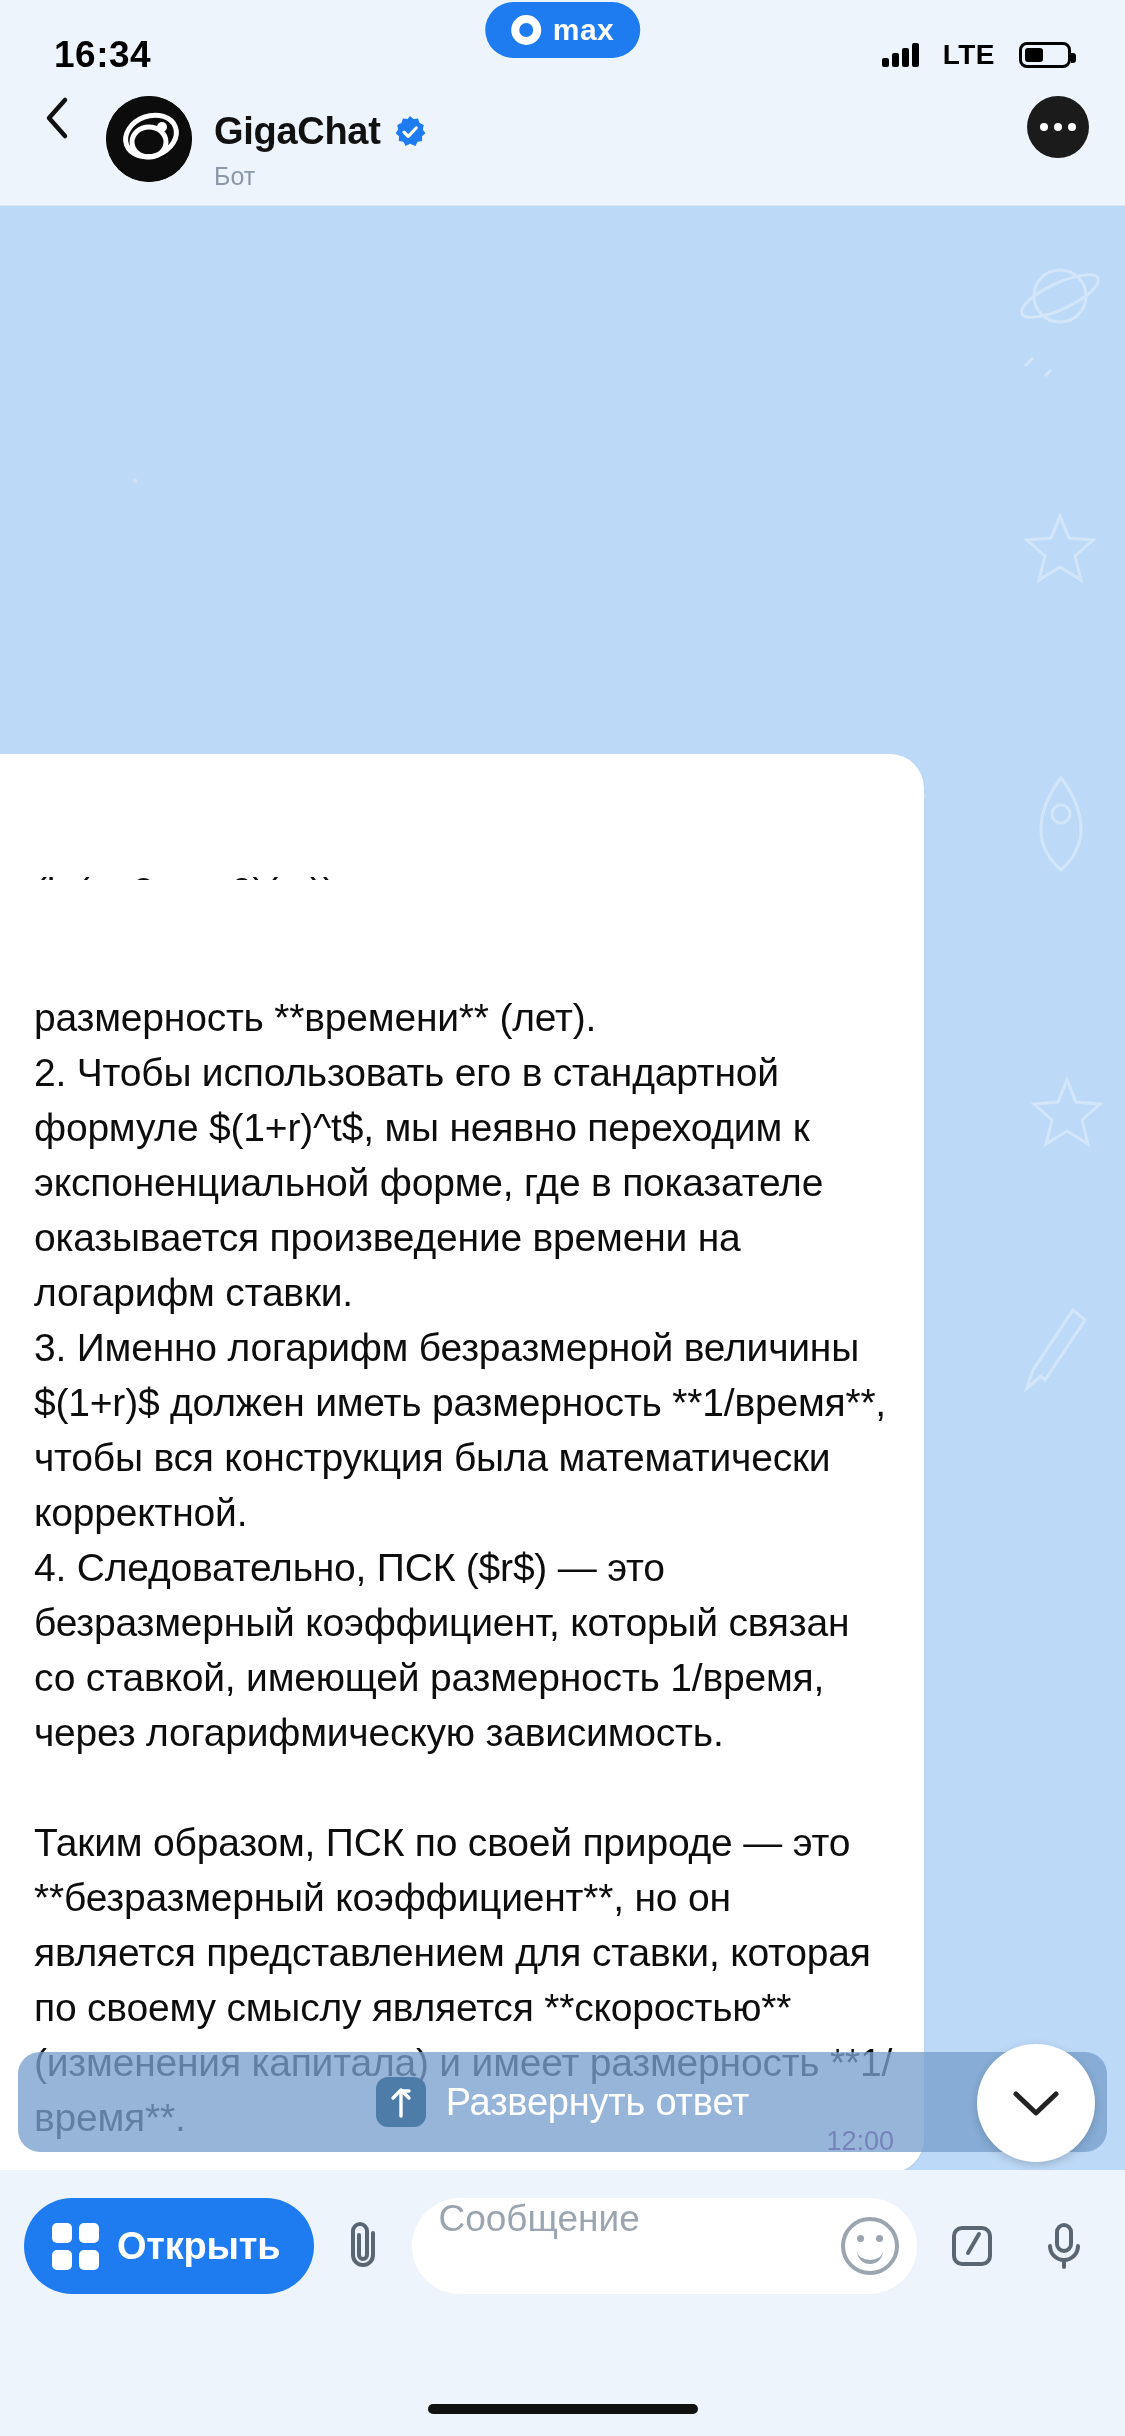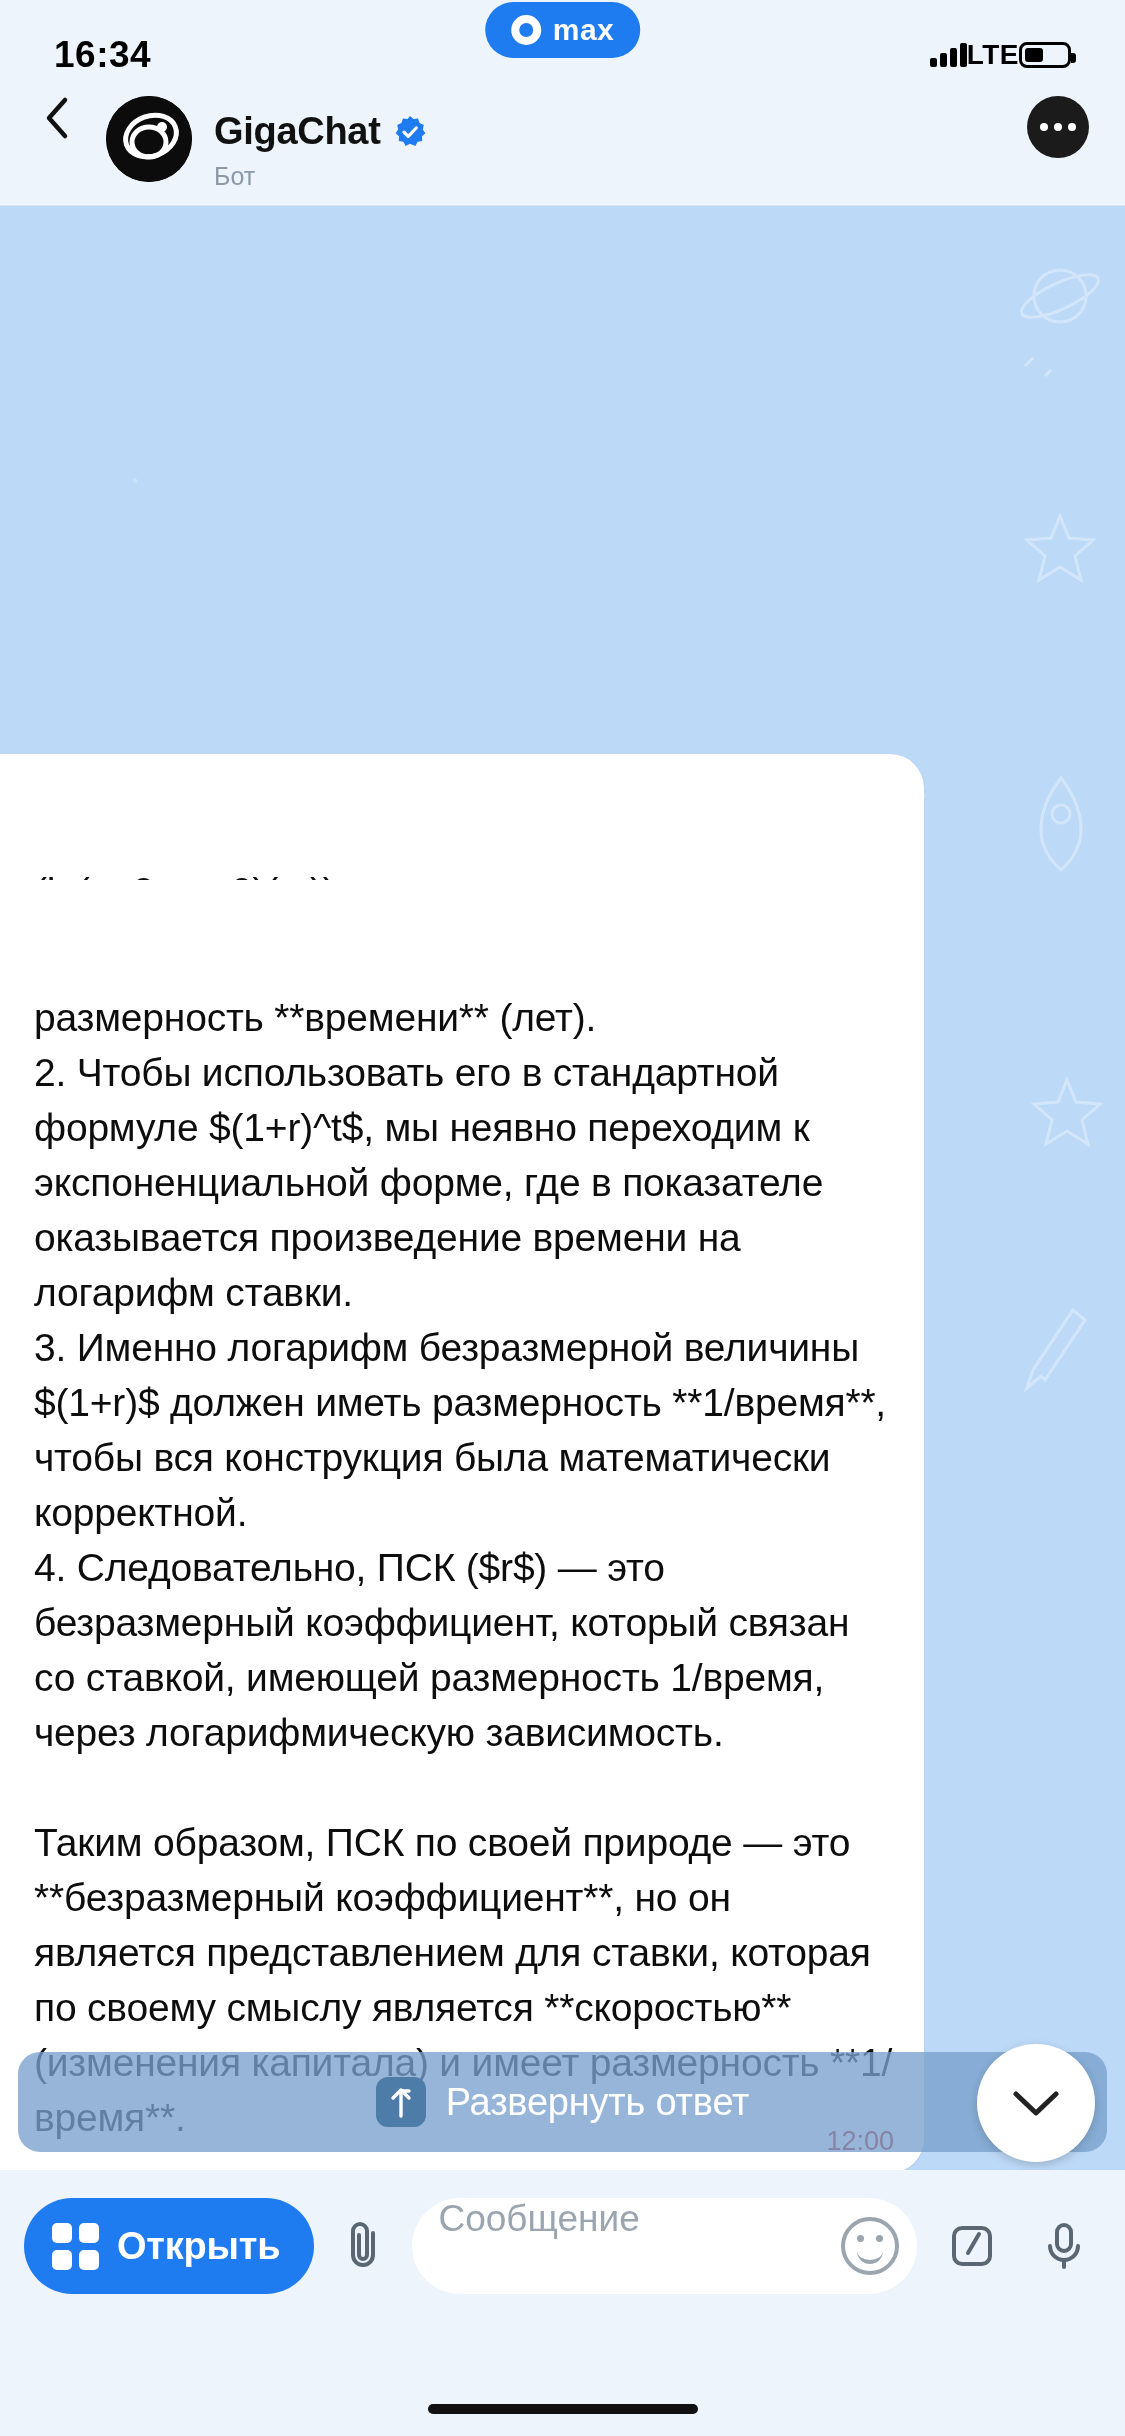--- a/index.html
+++ b/index.html
@@ -26,21 +26,21 @@
   .status-time {
     font-size: 37px;
     font-weight: 700;
     color: #000;
     letter-spacing: 0.5px;
     padding-top: 14px;
   }
   .status-right {
     display: flex;
     align-items: center;
-    gap: 0;
+    gap: 24px;
     padding-top: 14px;
   }
   .sig-bars { display: flex; align-items: flex-end; gap: 3px; height: 24px; }
   .sig-bars i { display: block; width: 7px; background: #000; border-radius: 2px; }
   .sig-bars i:nth-child(1){ height: 9px; background:#000; }
   .sig-bars i:nth-child(2){ height: 14px; }
   .sig-bars i:nth-child(3){ height: 19px; }
   .sig-bars i:nth-child(4){ height: 24px; }
   .lte-label { font-size: 28px; font-weight: 700; color: #000; letter-spacing: 0.5px; }
   .battery {
@@ -155,21 +155,21 @@
     display: block;
     height: 16px;
     overflow: hidden;
     color: #0d0d0d;
   }
   .msg-time {
     position: absolute;
     right: 30px;
     bottom: 16px;
     font-size: 27px;
-    color: #b91c1c;
+    color: #701a75;
   }
 
   
   .expand-bar {
     position: absolute;
     left: 18px; right: 18px;
     bottom: 18px;
     height: 100px;
     background: rgba(120,160,205,0.78);
     border-radius: 22px;

